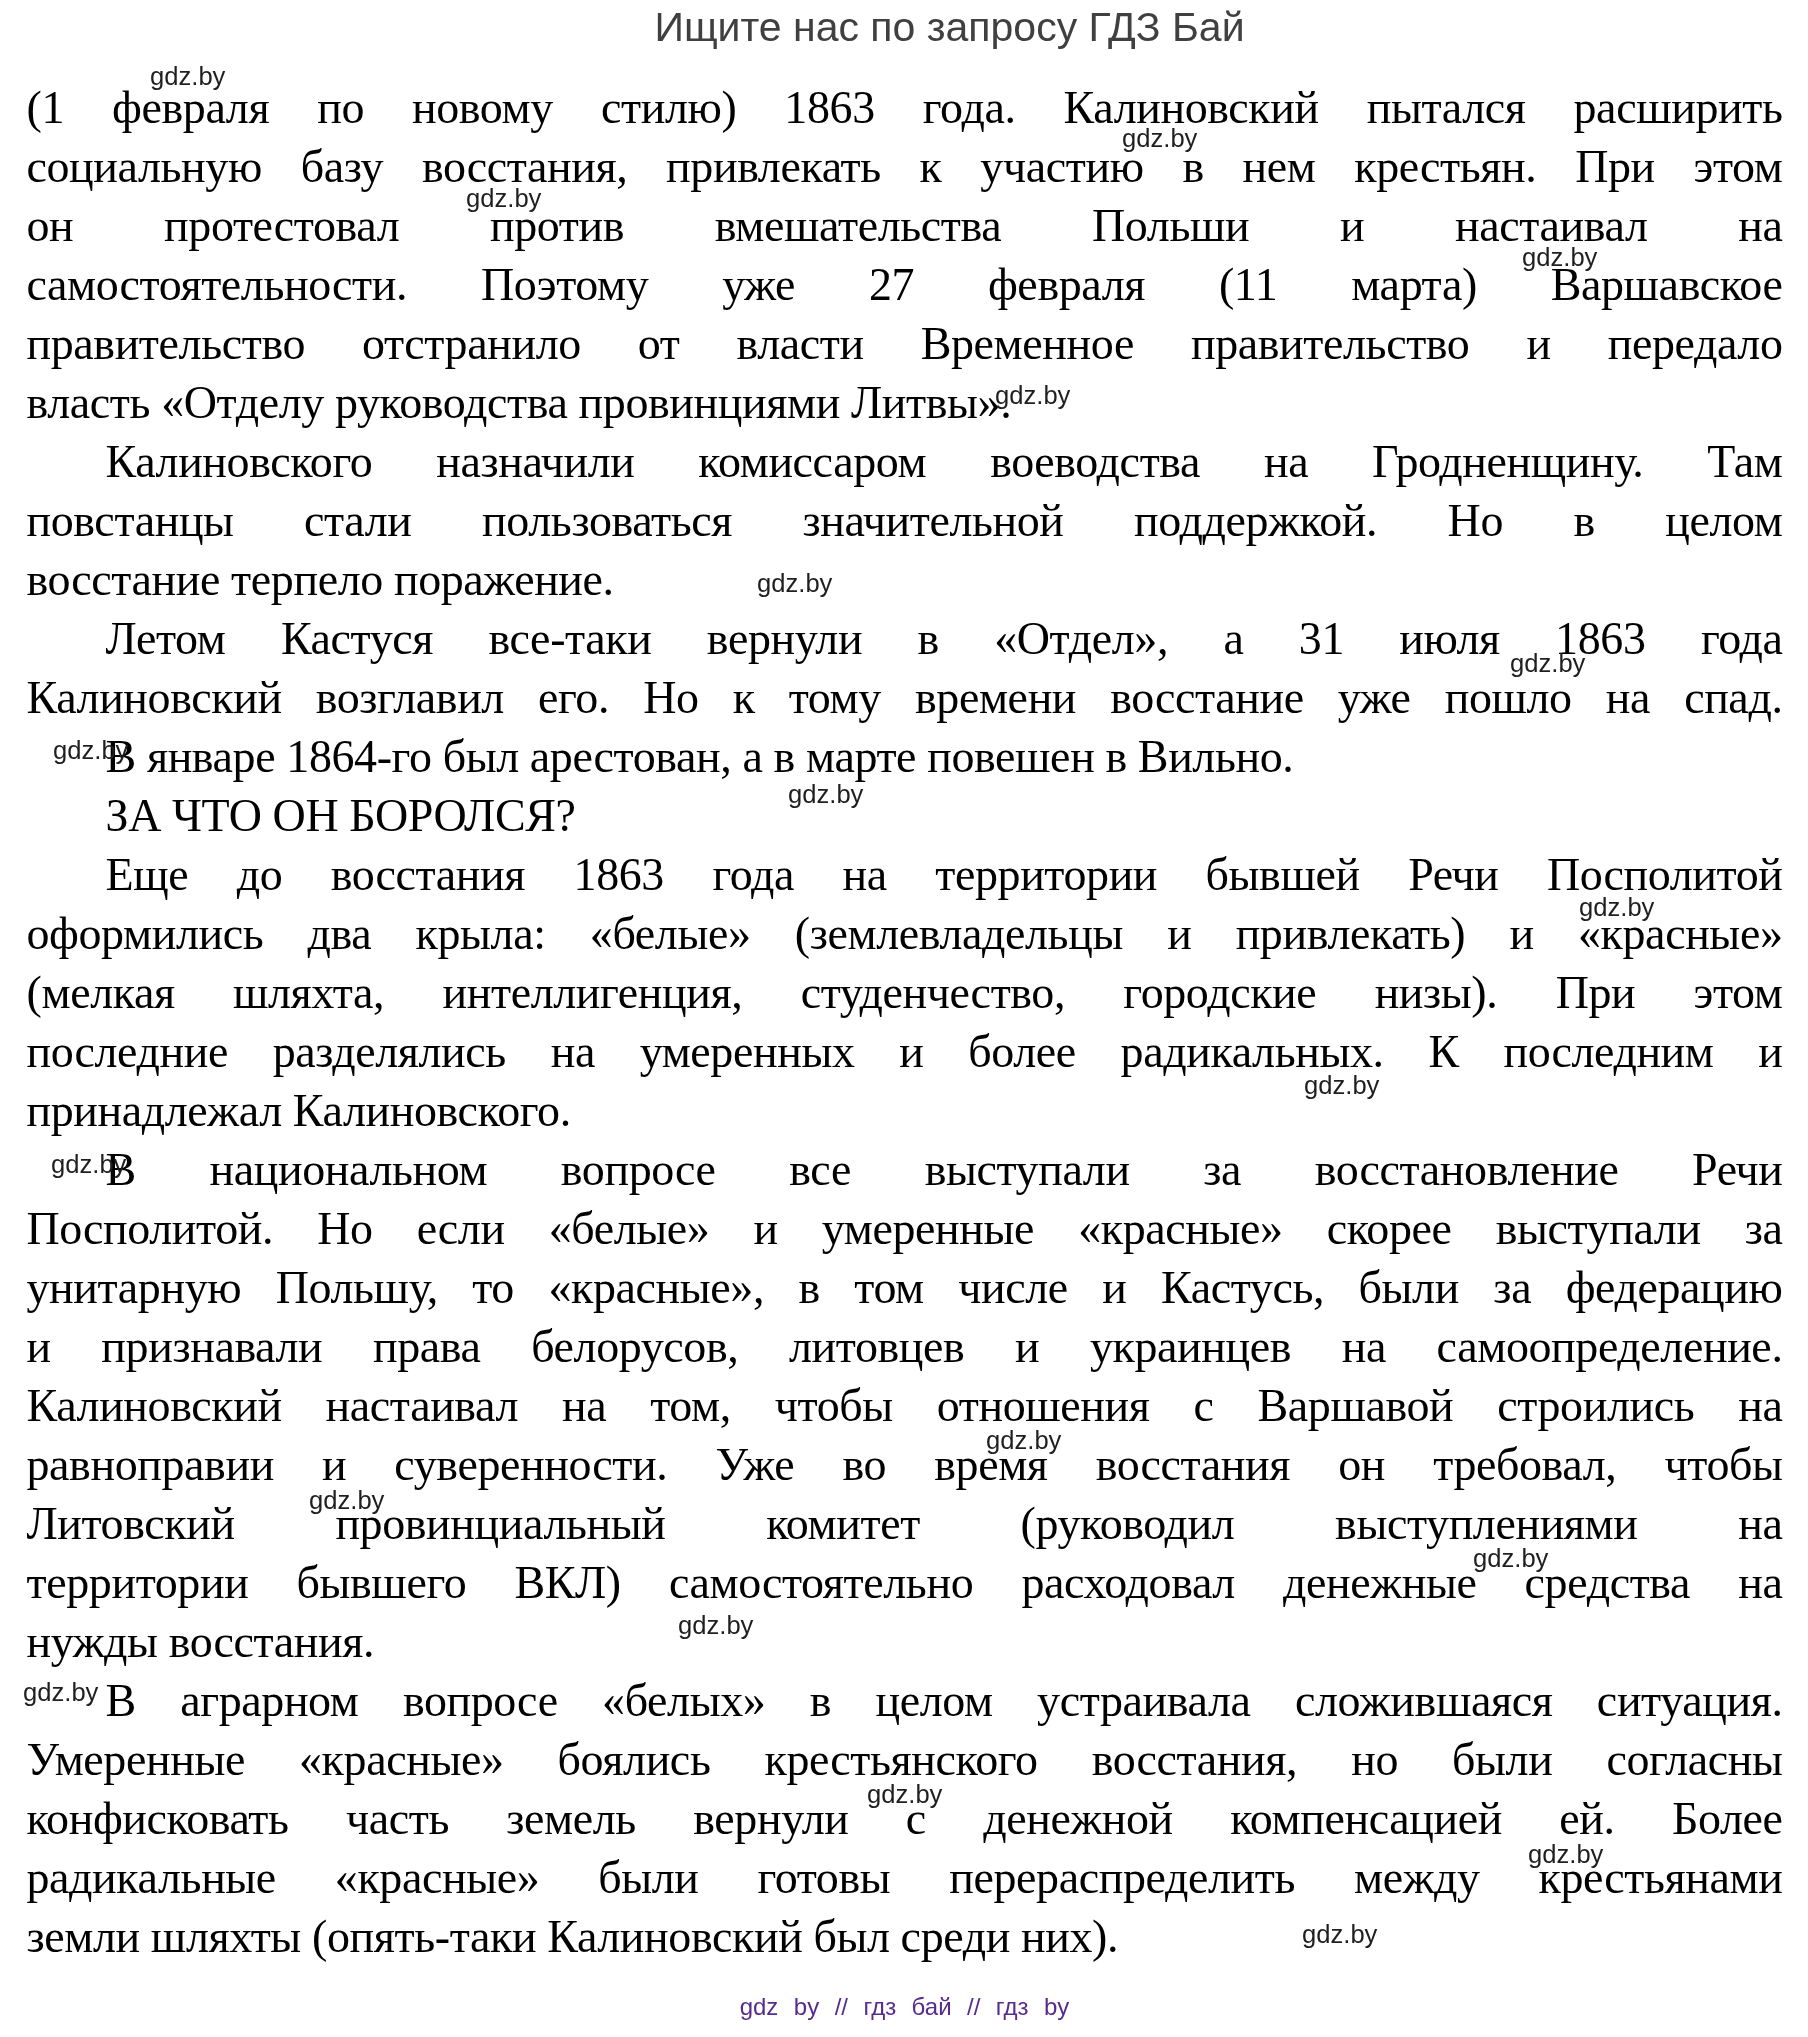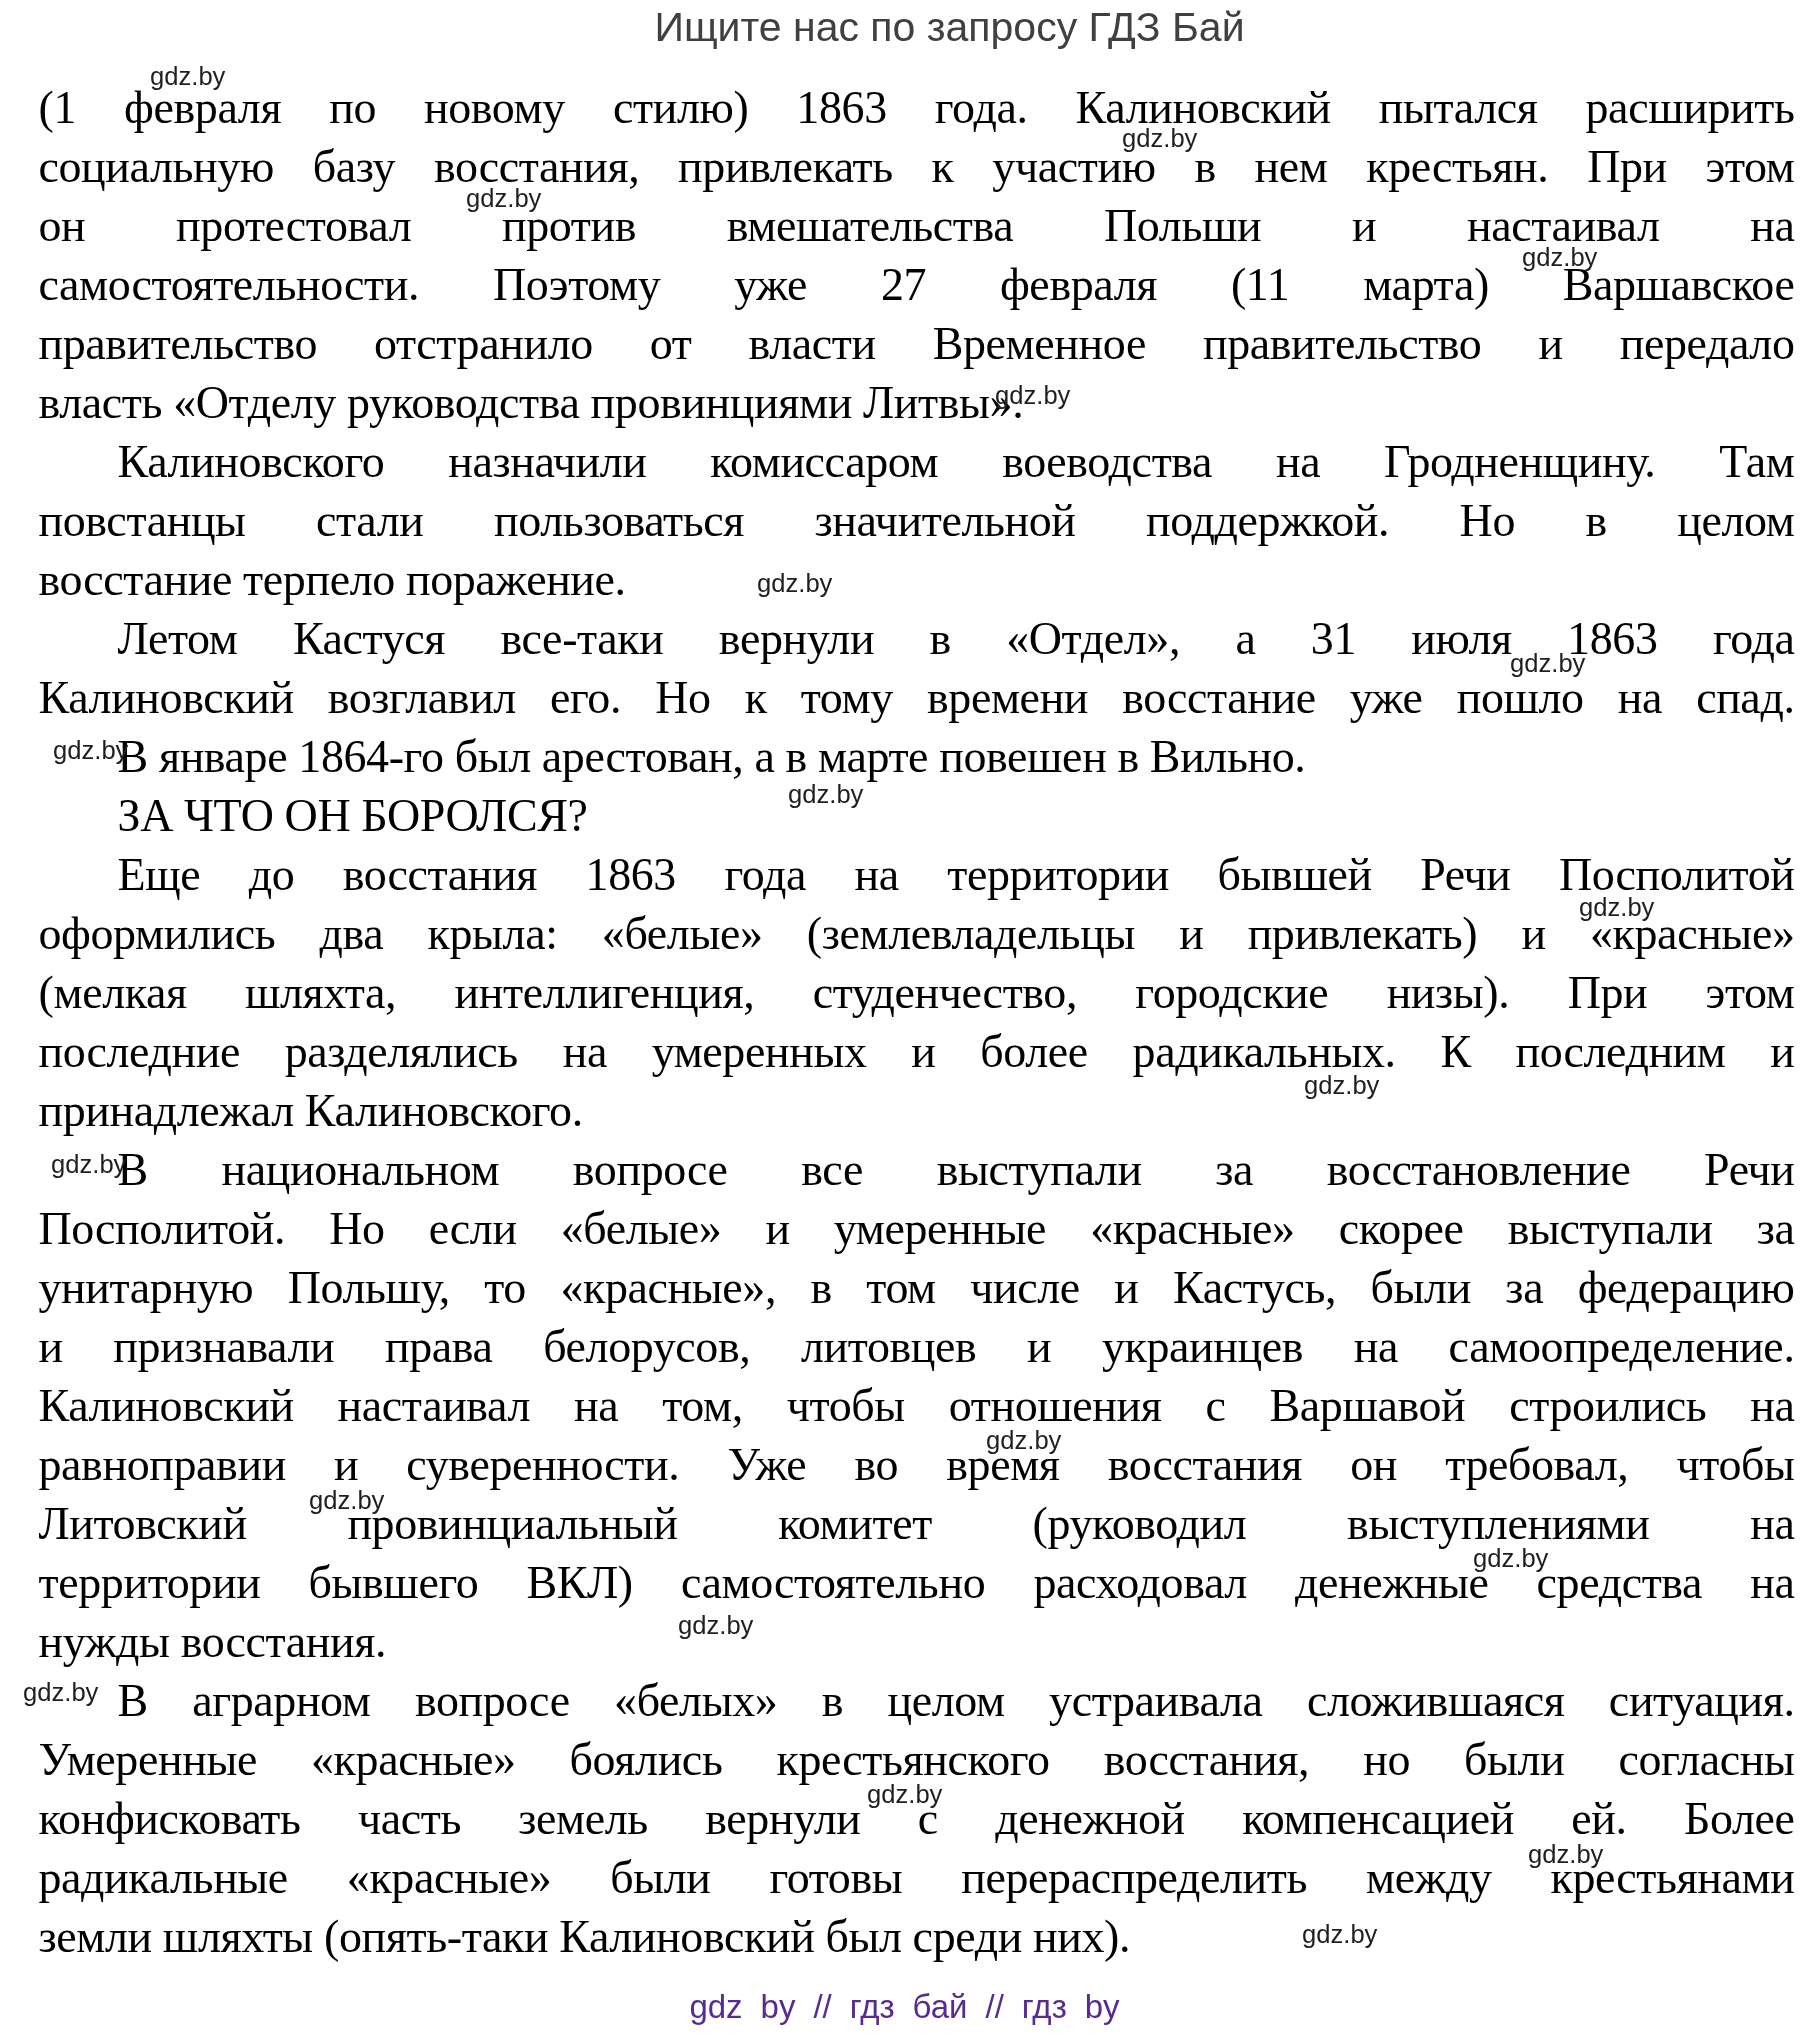--- a/index.html
+++ b/index.html
@@ -25,21 +25,20 @@
     font-size: 41px;
     line-height: 44px;
     font-weight: 400;
   }
   .body-text {
     position: absolute;
     top: 78px;
     left: 26.5px;
     width: 1756px;
     color: #000000;
-    margin-left: 12px;
   }
   .line {
     height: 59px;
     line-height: 59px;
     font-size: 46px;
     white-space: nowrap;
     text-align: justify;
     text-align-last: justify;
     letter-spacing: -0.4px;
   }
@@ -59,21 +58,21 @@
     white-space: nowrap;
     text-align: center;
   }
   .footer-note {
     position: absolute;
     top: 1987px;
     left: 0;
     width: 100%;
     text-align: center;
     font-family: "Liberation Sans", sans-serif;
-    font-size: 33px;
+    font-size: 24px;
     line-height: 39px;
     word-spacing: 8.8px;
   }
 </style>
 </head>
 <body>
 
 <div class="page">
   <div class="header-note" style="color: #404040; margin-left: 45px;">Ищите нас по запросу ГДЗ Бай</div>
 

